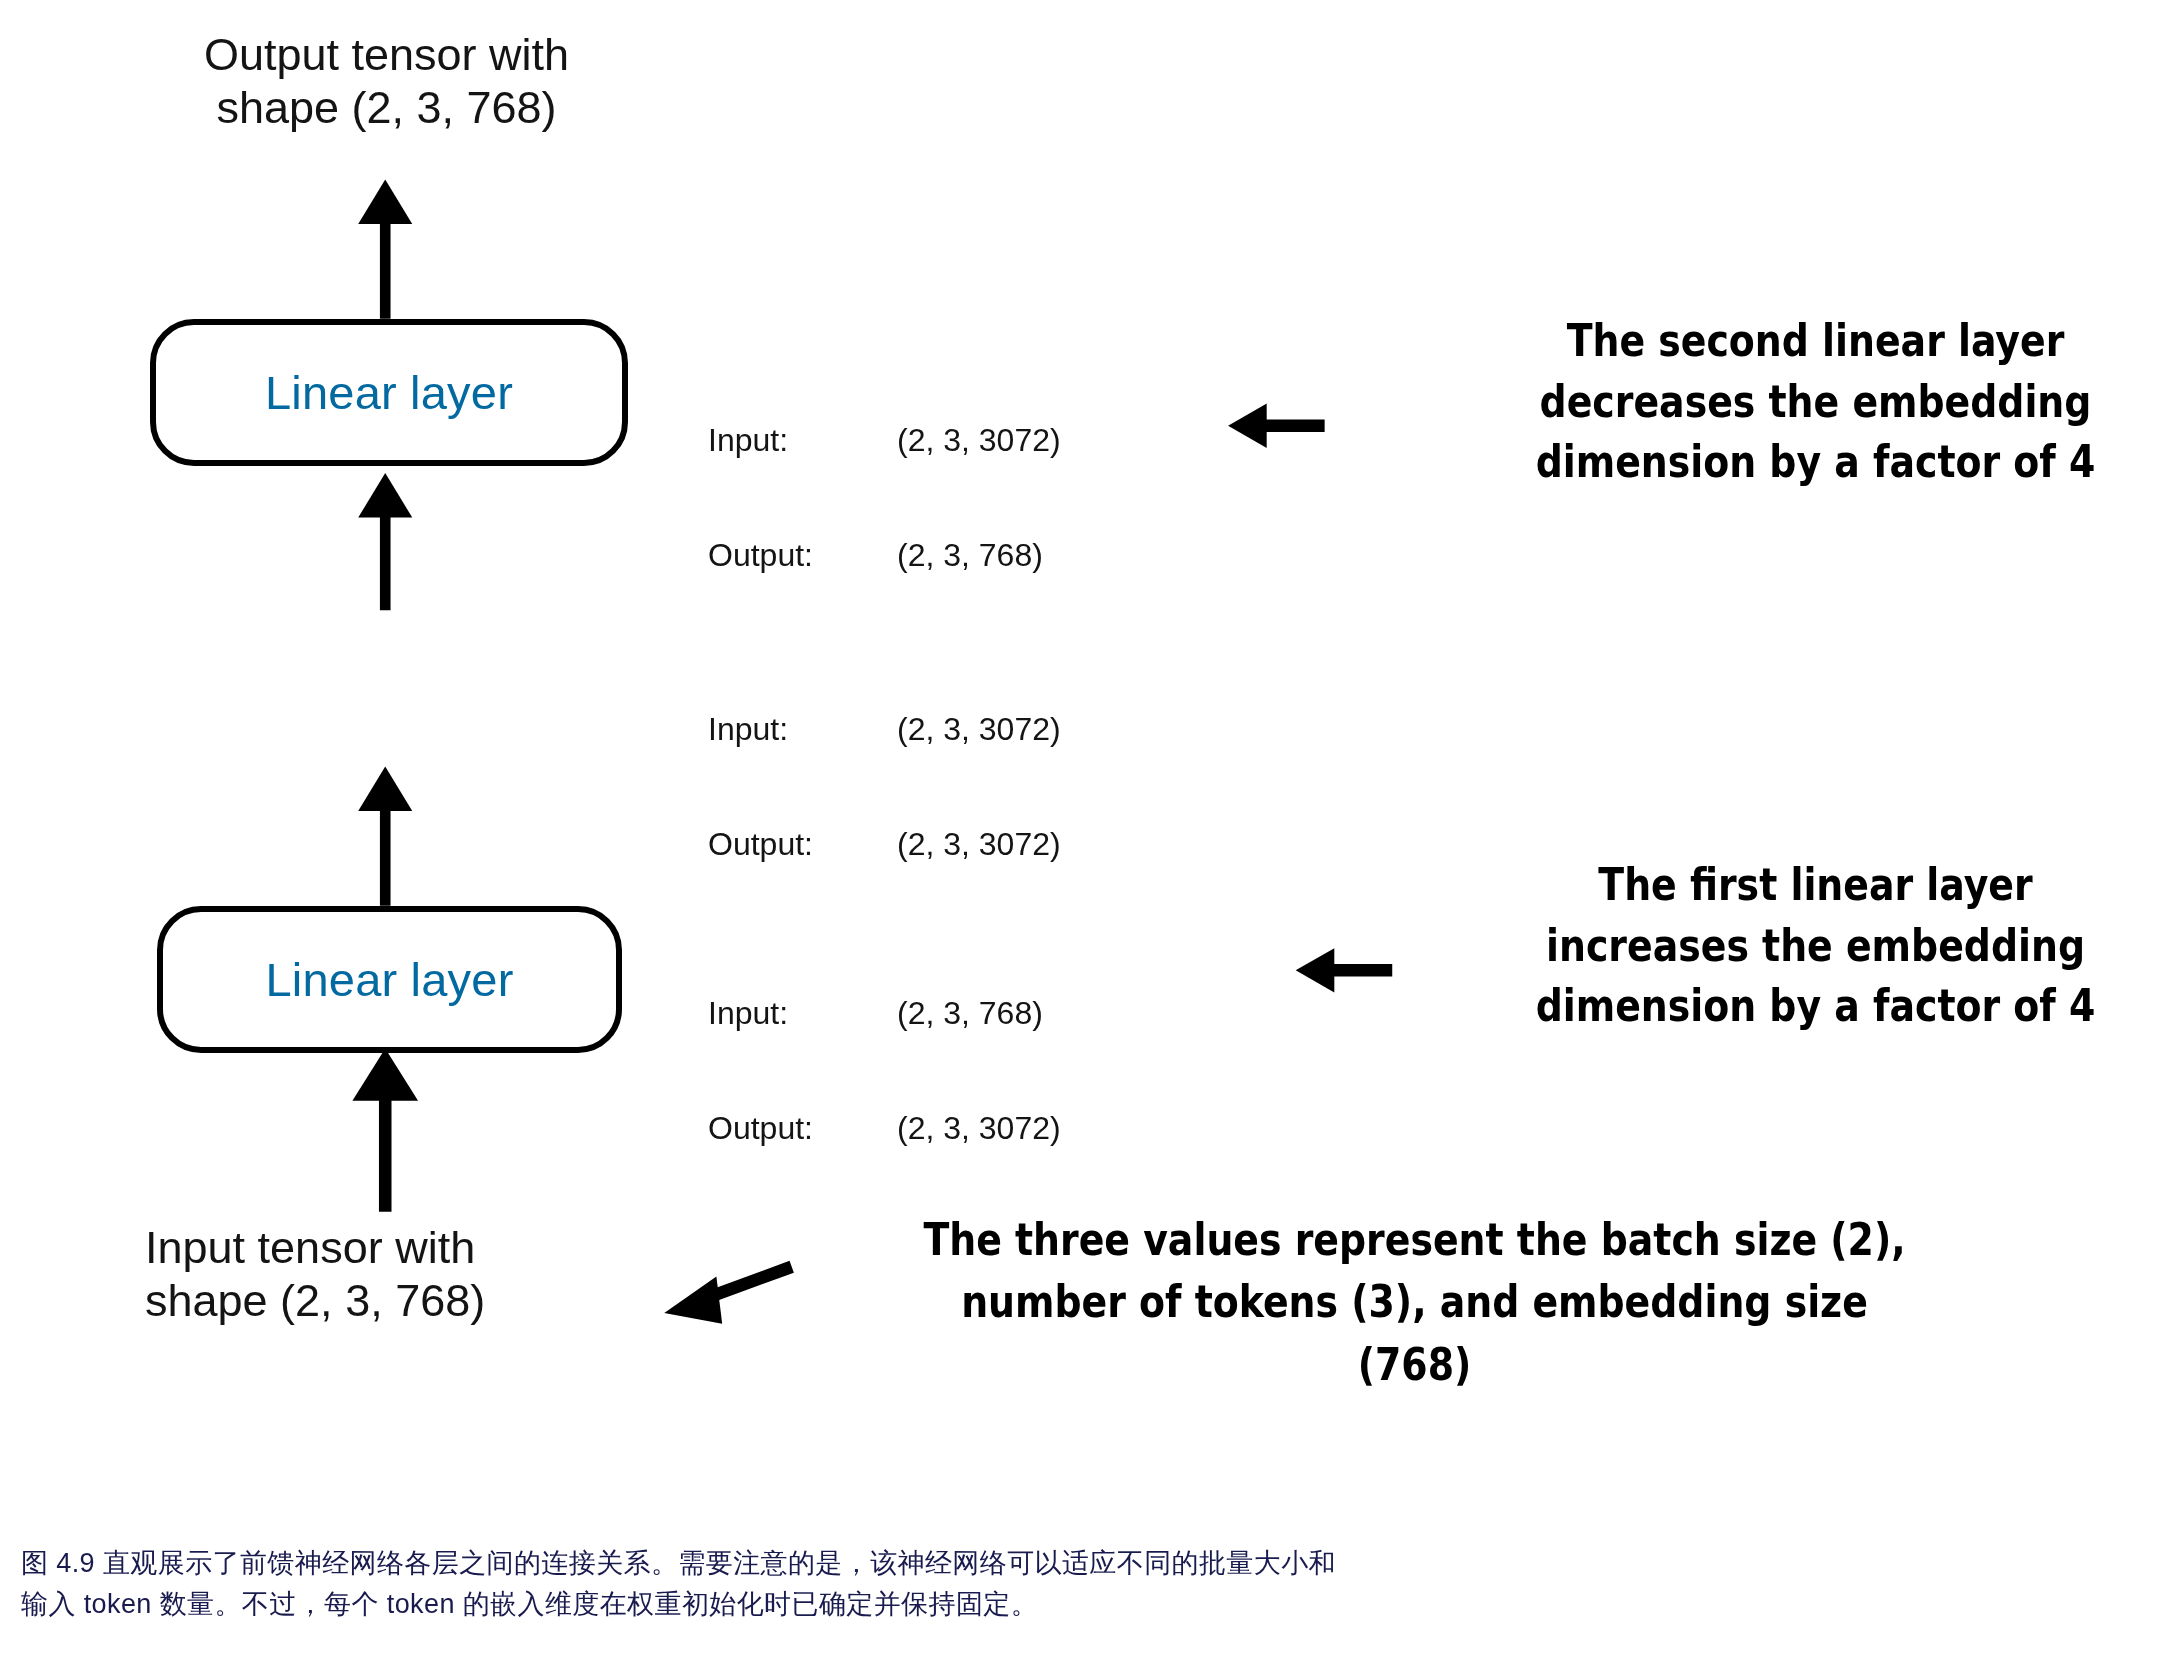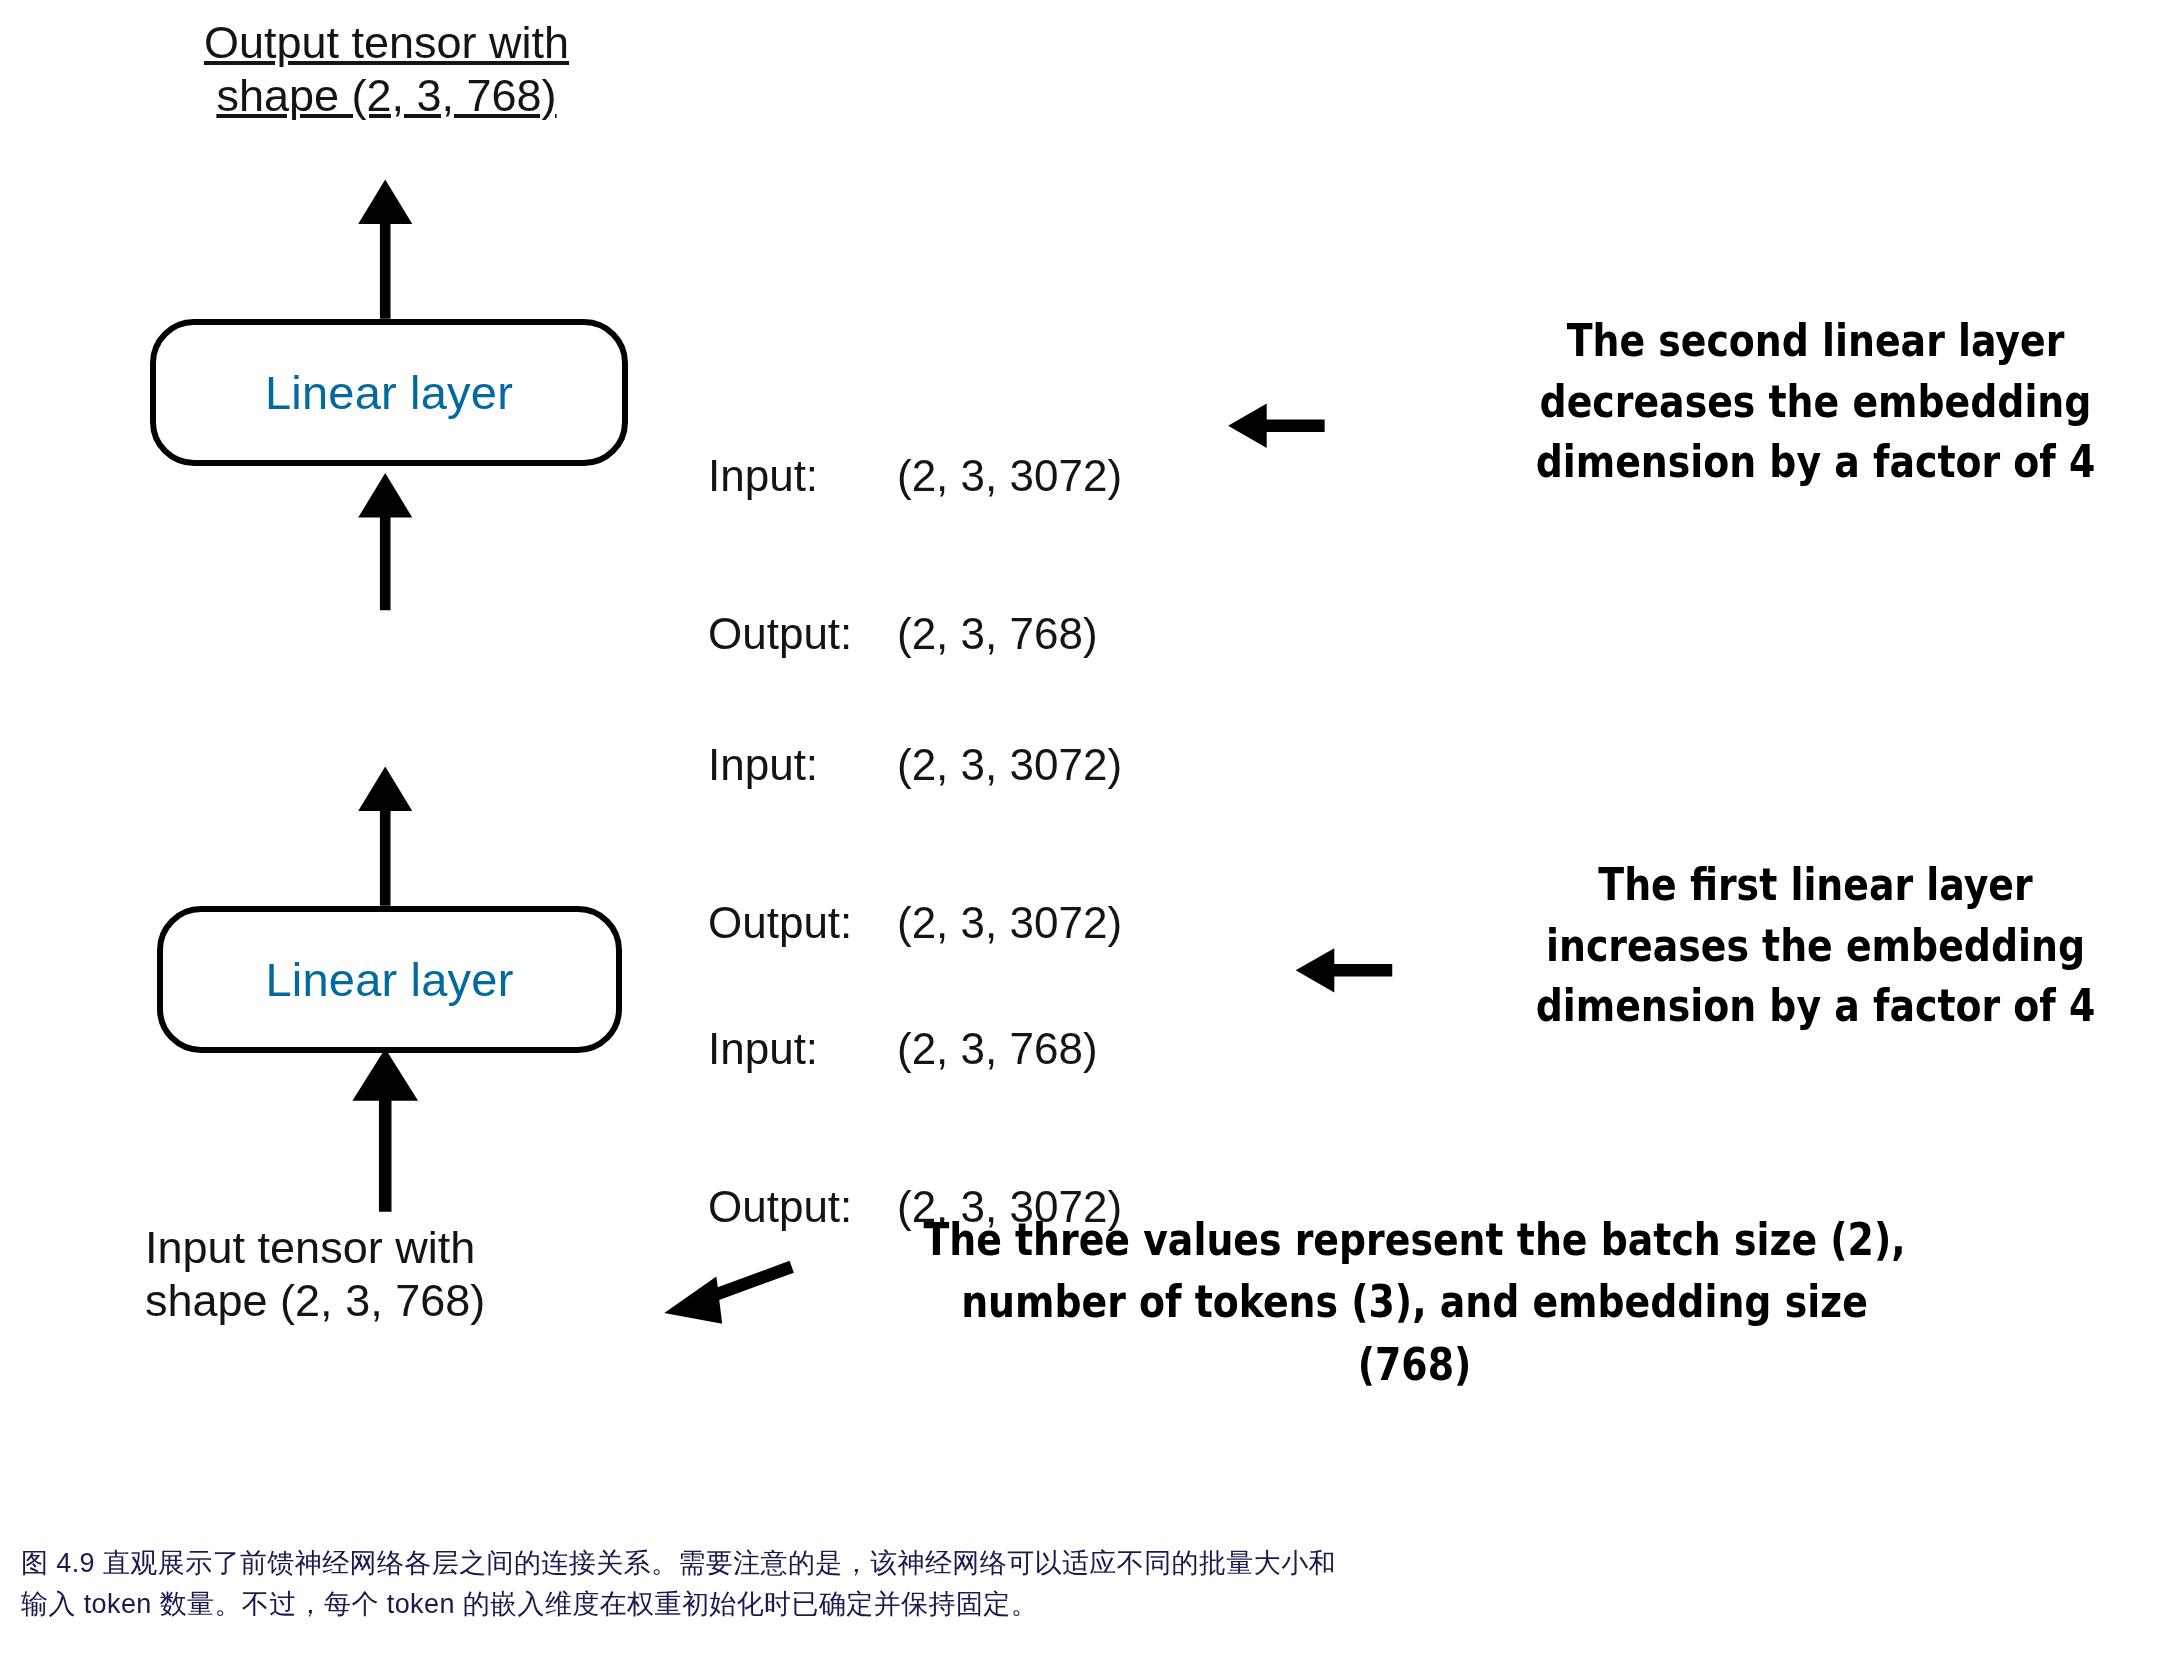--- a/index.html
+++ b/index.html
@@ -46,21 +46,21 @@
     font-size: 45px;
     line-height: 1.17;
     color: #141414;
     text-align: center;
     white-space: pre-line;
   }
 
   
   .io-spec {
     position: absolute;
-    font-size: 44px;
+    font-size: 32px;
     line-height: 1.20;
     color: #141414;
     white-space: pre;
   }
   .io-spec .io-row { display: block; }
   .io-spec .io-key {
     display: inline-block;
     width: 189px;
   }
 
@@ -136,21 +136,21 @@
       <line x1="1442" y1="1005" x2="1370" y2="1005" stroke="#000" stroke-width="13"></line>
       <polygon points="1342,1005 1382,982 1382,1028" fill="#000"></polygon>
     </g>
 
     <g>
       <line x1="820" y1="1312" x2="730" y2="1345" stroke="#000" stroke-width="13"></line>
       <polygon points="688,1360 742,1322 748,1371" fill="#000"></polygon>
     </g>
   </svg>
 
-  <div class="tensor-caption" style="left:87px; top:17px; width:599px;text-decoration:underline;">Output tensor with
+  <div class="tensor-caption" style="left:87px; top:29px; width:599px;">Output tensor with
 shape (2, 3, 768)</div>
 
   <div class="layer-box" style="left:150px; top:319px; width:478px; height:147px;">
     <span class="layer-box-label">Linear layer</span>
   </div>
 
 
   <div class="layer-box" style="left:157px; top:906px; width:465px; height:147px;">
     <span class="layer-box-label">Linear layer</span>
   </div>

